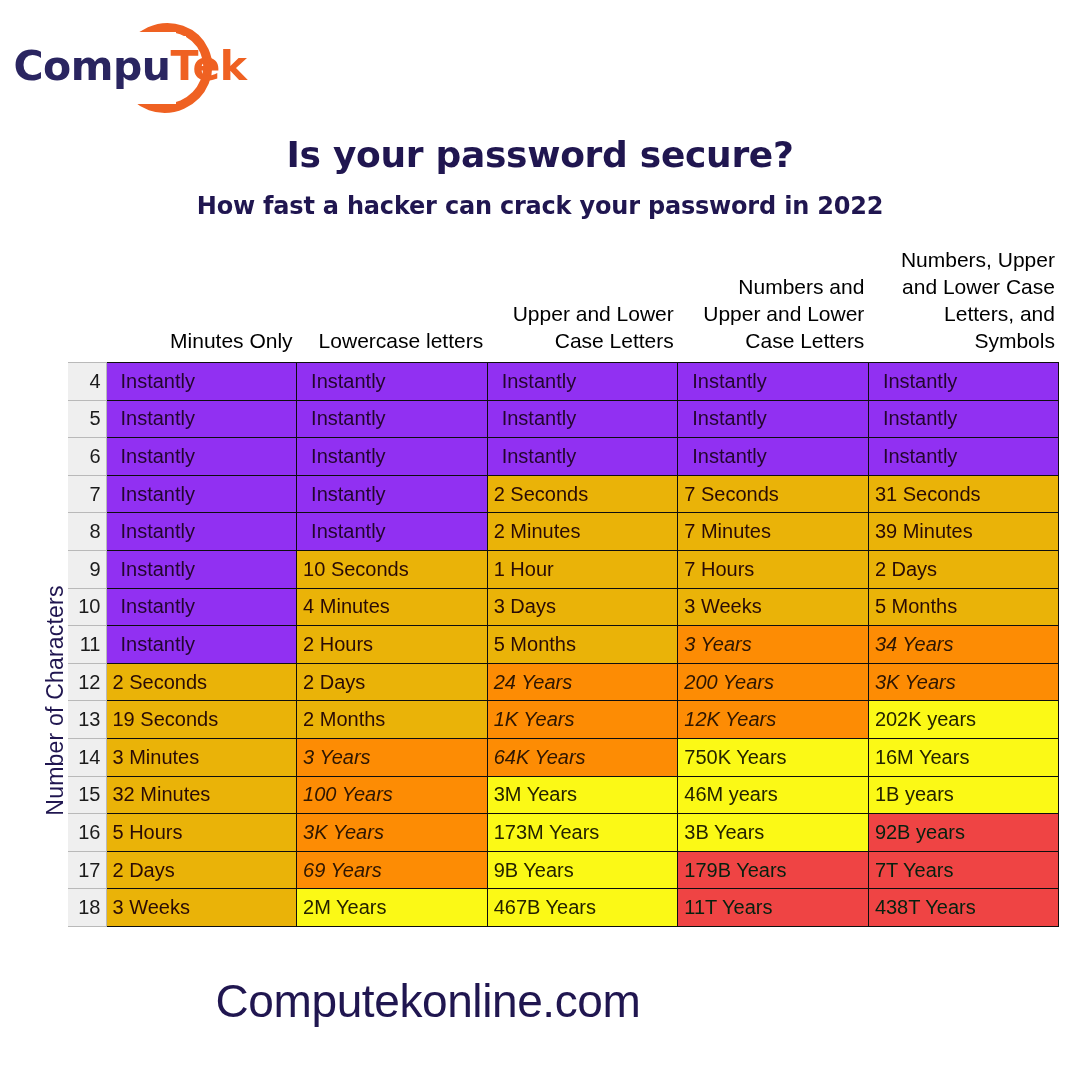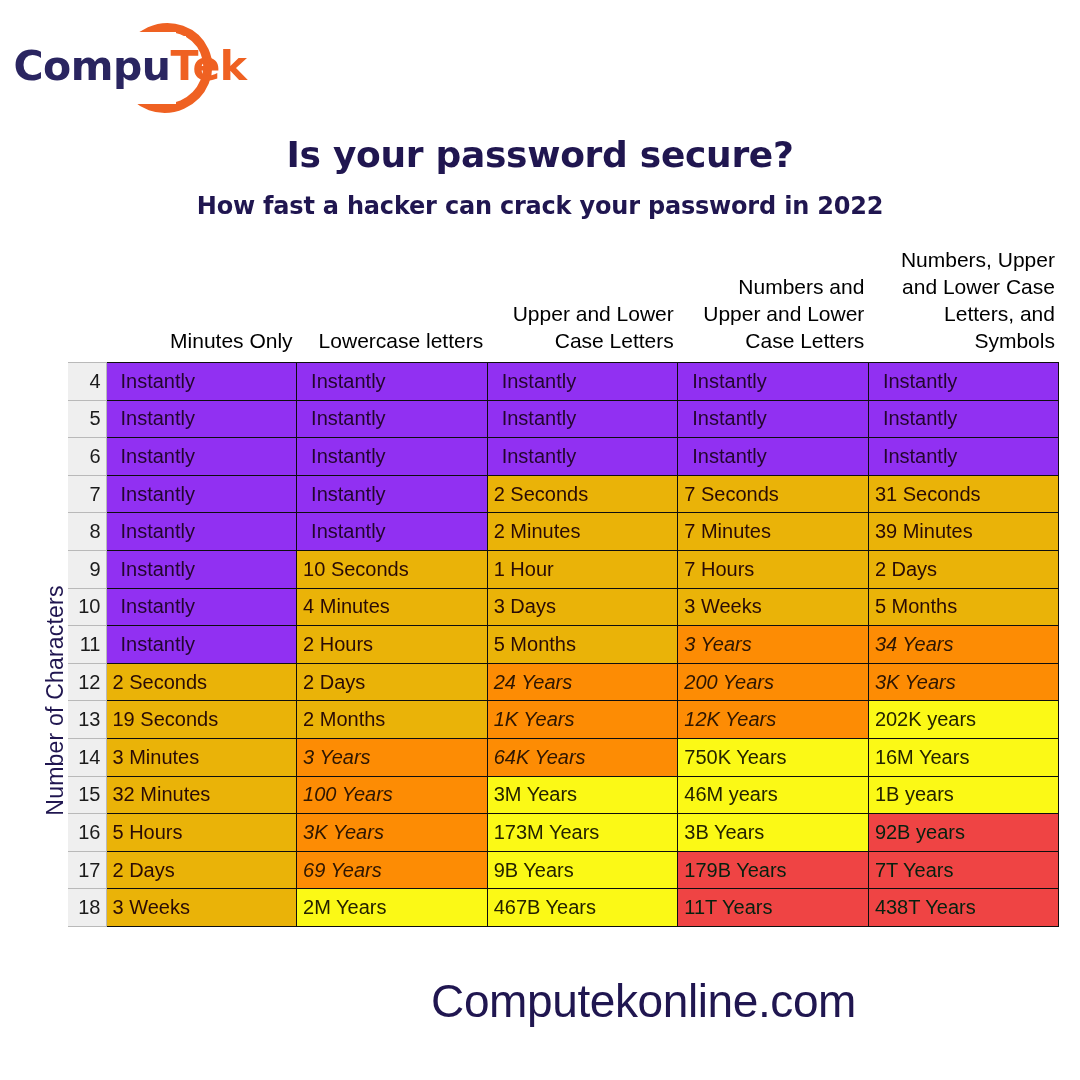--- a/index.html
+++ b/index.html
@@ -148,21 +148,21 @@
   .bg-orange { background: #fd8c04; color: #2e1602; font-style: italic; }
   .bg-yellow { background: #fbf916; color: #242200; }
   .bg-green  { background: #ef4444; color: #05210f; }
 
   
   #footer {
     position: absolute;
     left: 0;
     top: 974px;
     width: 856px;
-    text-align: right;
+    text-align: center;
     font-family: "Liberation Sans", sans-serif;
     font-size: 46px;
     color: #201650;
     letter-spacing: -0.4px;
   }
 </style>
 </head>
 <body>
 
 <div id="logo-area">

